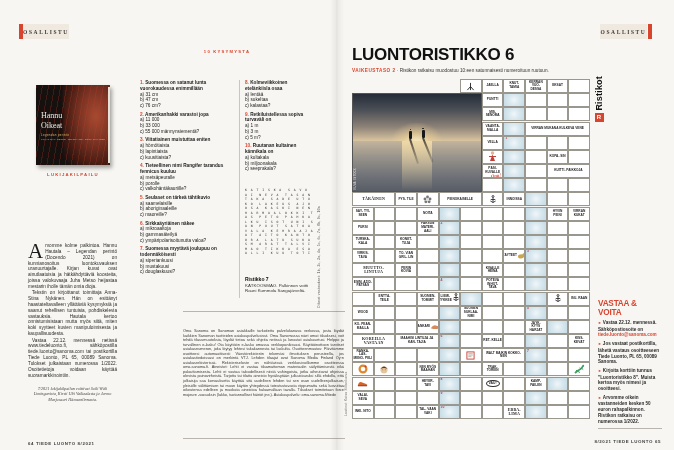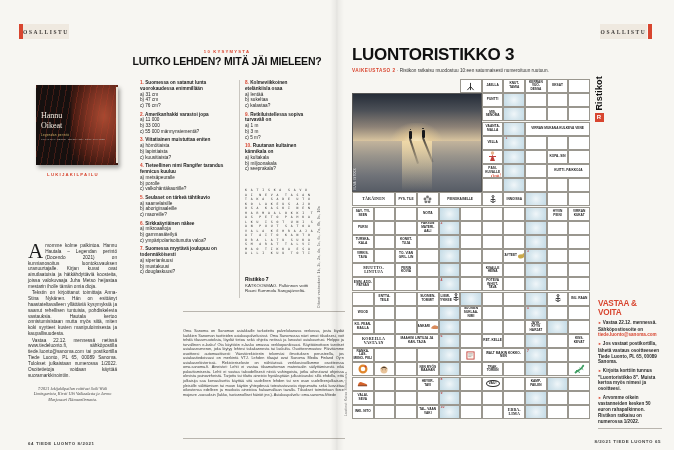--- a/index.html
+++ b/index.html
@@ -15,21 +15,21 @@
   .page{position:absolute;top:0;height:450px;width:337px;}
   #page-left{left:0;}
   #page-right{left:337px;}
 
   
   .badge{position:absolute;background:#efe9e0;height:15px;display:flex;align-items:center;justify-content:center;}
   .badge span{font-family:"Liberation Serif",serif;font-weight:bold;font-size:5.5px;letter-spacing:1.6px;color:#3d3a38;}
   .badge-bar{position:absolute;width:4px;height:15px;background:#d8452f;}
 
   
-  .book{position:absolute;left:36px;top:85px;width:82px;height:80px;background:#16100f;box-shadow:2px 3px 4px rgba(0,0,0,.35);overflow:hidden;}
+  .book{position:absolute;left:36px;top:85px;width:74px;height:80px;background:#16100f;box-shadow:2px 3px 4px rgba(0,0,0,.35);overflow:hidden;}
   .book .face{position:absolute;right:-8px;top:-4px;width:55px;height:88px;
     background:radial-gradient(ellipse at 60% 40%,#a84a31 0%,#7c3323 35%,#471c13 65%,rgba(20,10,8,0) 90%);filter:blur(1px);}
   .book .streaks{position:absolute;inset:0;background:repeating-linear-gradient(100deg,rgba(190,60,40,.25) 0 1px,transparent 1px 6px);}
   .book .a1{position:absolute;left:5px;top:26px;color:#f2ece2;font-family:"Liberation Serif",serif;font-size:8px;line-height:9px;}
   .book .a2{position:absolute;left:5px;top:36px;color:#f2ece2;font-family:"Liberation Serif",serif;font-size:8px;line-height:9px;}
   .book .bsub{position:absolute;left:5px;top:48px;color:#d9b96c;font-size:3px;letter-spacing:.3px;}
   .book .bsub2{position:absolute;left:5px;top:53px;color:#bdb6ad;font-size:2.5px;}
   .book .pages{position:absolute;right:0;top:2px;width:2px;height:76px;background:#e8e2d6;}
   .kicker{color:#d8452f;font-weight:bold;letter-spacing:1.2px;text-align:center;}
   #lk-kicker{position:absolute;left:28px;top:172px;width:90px;font-size:4.3px;}
@@ -128,21 +128,20 @@
     <div class="kicker" id="lk-kicker">LUKIJAKILPAILU</div>
     <div id="article-body">
         <p class="first"><span class="dropcap">A</span>rvomme kolme palkintoa. Hannu Hautala – Legendan perintö (Docendo 2021) on kunnianosoitus luontokuvauksen uranuurtajalle. Kirjan kuvat ovat ainutlaatuisia ja hätkähdyttäviä koosteita, joissa valokuvaaja Juha Metso heijastaa mestarin iholle tämän omia dioja.</p>
         <p>Tekstin on kirjoittanut toimittaja Anna-Stina Nykänen. Hän on esittänyt haastateltavalleen yllättäviä kysymyksiä ja saanut rehellisen tuntuisia, pohdiskelevia vastauksia. Hautala kertoo onnistumisistaan mutta myös siitä, miten koki syytteet kuvien manipuloimisesta ja kaupallisuudesta.</p>
         <p>Vastaa 22.12. mennessä netissä www.tiedeluonto.fi, sähköpostilla tiede.luonto@sanoma.com tai postikortilla Tiede Luonto, PL 65, 00089 Sanoma. Tulokset julkaistaan numerossa 1/2022. Osoitetietoja voidaan käyttää suoramarkkinointiin.</p>
       </div>
     <div id="winners">7/2021 lukijakilpailun voittivat Soili Wäli Liminganista, Kirsti Ulti Valkealasta ja Jarmo Marjusaari Hämeenlinnasta.</div>
     <div class="folio" id="folio-left">64 TIEDE LUONTO 8/2021</div>
 
     <div class="kicker" id="quiz-kicker">10 KYSYMYSTÄ</div>
-    <div id="quiz-title">LUITKO LEHDEN? MITÄ JÄI MIELEEN?</div>
     <div class="vdiv"></div>
     <div id="quiz-col1">
         <div class="q"><span class="qn">1. </span><span class="qt">Suomessa on satanut lunta vuorokaudessa enimmillään</span><span class="opt">a) 31 cm</span><span class="opt">b) 47 cm</span><span class="opt">c) 76 cm?</span></div>
         <div class="q"><span class="qn">2. </span><span class="qt">Amerikanhakki varastoi jopa</span><span class="opt">a) 11 000</span><span class="opt">b) 33 000</span><span class="opt">c) 55 000 männynsiementä?</span></div>
         <div class="q"><span class="qn">3. </span><span class="qt">Viitatiainen muistuttaa eniten</span><span class="opt">a) hömötiaista</span><span class="opt">b) lapintiaista</span><span class="opt">c) kuusitiaista?</span></div>
         <div class="q"><span class="qn">4. </span><span class="qt">Tieteellinen nimi Rangifer tarandus fennicus kuuluu</span><span class="opt">a) metsäpeuralle</span><span class="opt">b) porolle</span><span class="opt">c) valkohäntäkauriille?</span></div>
         <div class="q"><span class="qn">5. </span><span class="qt">Seulaset on tärkeä tähtikuvio</span><span class="opt">a) saamelaisille</span><span class="opt">b) aboriginaaleille</span><span class="opt">c) maoreille?</span></div>
         <div class="q"><span class="qn">6. </span><span class="qt">Sirkkaäyriäinen näkee</span><span class="opt">a) mikroaaltoja</span><span class="opt">b) gammasäteilyä</span><span class="opt">c) ympäripolarisoitunutta valoa?</span></div>
         <div class="q"><span class="qn">7. </span><span class="qt">Suomessa myytävä joulupuu on todennäköisesti</span><span class="opt">a) siperiankuusi</span><span class="opt">b) mustakuusi</span><span class="opt">c) douglaskuusi?</span></div>
       </div>
@@ -174,21 +173,21 @@
       <div id="service-text">Oma Sanoma on Sanoman asiakkaille tarkoitettu palvelukanava verkossa, josta löydät kaikkien Sanoman tuotteiden asiakaspalvelusivut. Oma Sanomassa näet omat tilauksesi, voit tehdä tilausmuutoksia, löydät tietoa sekä ohjeita netissä ja lunastat asiakasetusi. Helppo ja turvallinen e-lasku! Ota käyttöön e-lasku omassa verkkopankissasi. Käyttöönottoon tarvitset asiakasnumeron, joka löytyy lehtesi takakannesta tai laskulta. Osoitteenmuutos: Päivitämme osoitteesi automaattisesti Väestörekisteriin tekemäsi ilmoituksen perusteella, jos asiakastiedoissasi on merkintä VTJ. Lehden tilaajat ovat Sanoma Media Finland Oy:n asiakasrekisterissä. Rekisteriseloste on nähtävissä verkkosivuillamme osoitteessa oma.sanoma.fi. Aineistot: Lehti ei vastaa tilaamattoman materiaalin säilyttämisestä eikä palauttamisesta. Lehti ei vastaa taloudellisesti niistä vahingoista, jotka aiheutuvat ohjeissa olevista painovirheistä. Tarjottu tai tilattu aineisto hyväksytään julkaistavaksi sillä ehdolla, että julkaisija saa korvauksetta käyttää sitä uudelleen lehden tai sen osan uudelleenjulkaisun, yleisölle välittämisen tai muun käytön yhteydessä toteutustavasta riippumatta sekä luovuttaa oikeutensa edelleen ja muokata aineistoa haluamallaan tavalla. Tilaukset toimitetaan force majeure -varauksin (lakko, tuotannolliset häiriöt jne.). Asiakaspalvelu: oma.sanoma.fi/tiede</div>
     </div>
   </div>
 
   <div class="page" id="page-right">
     <div class="badge" style="left:263px;top:24px;width:47px;">
       <span>OSALLISTU</span>
     </div>
     <div class="badge-bar" style="left:311px;top:24px;"></div>
 
-    <div id="cw-title">LUONTORISTIKKO 3</div>
+    <div id="cw-title">LUONTORISTIKKO 6</div>
     <div id="cw-sub">
       <span class="lvl">VAIKEUSTASO 2</span>
       <span>· Ristikon ratkaisu muodostuu 10:een satunnaisesti numeroituun ruutuun.</span>
     </div>
 
     <div id="grid">
         <div class="cell" style="left: 108.182px; top: 0px; width: 21.6364px; height: 14.1667px;">
           <svg width="9" height="9" viewBox="0 0 10 10">
             <g stroke="#222" stroke-width="1" fill="none">
               <path d="M5 1 L5 9"></path>

